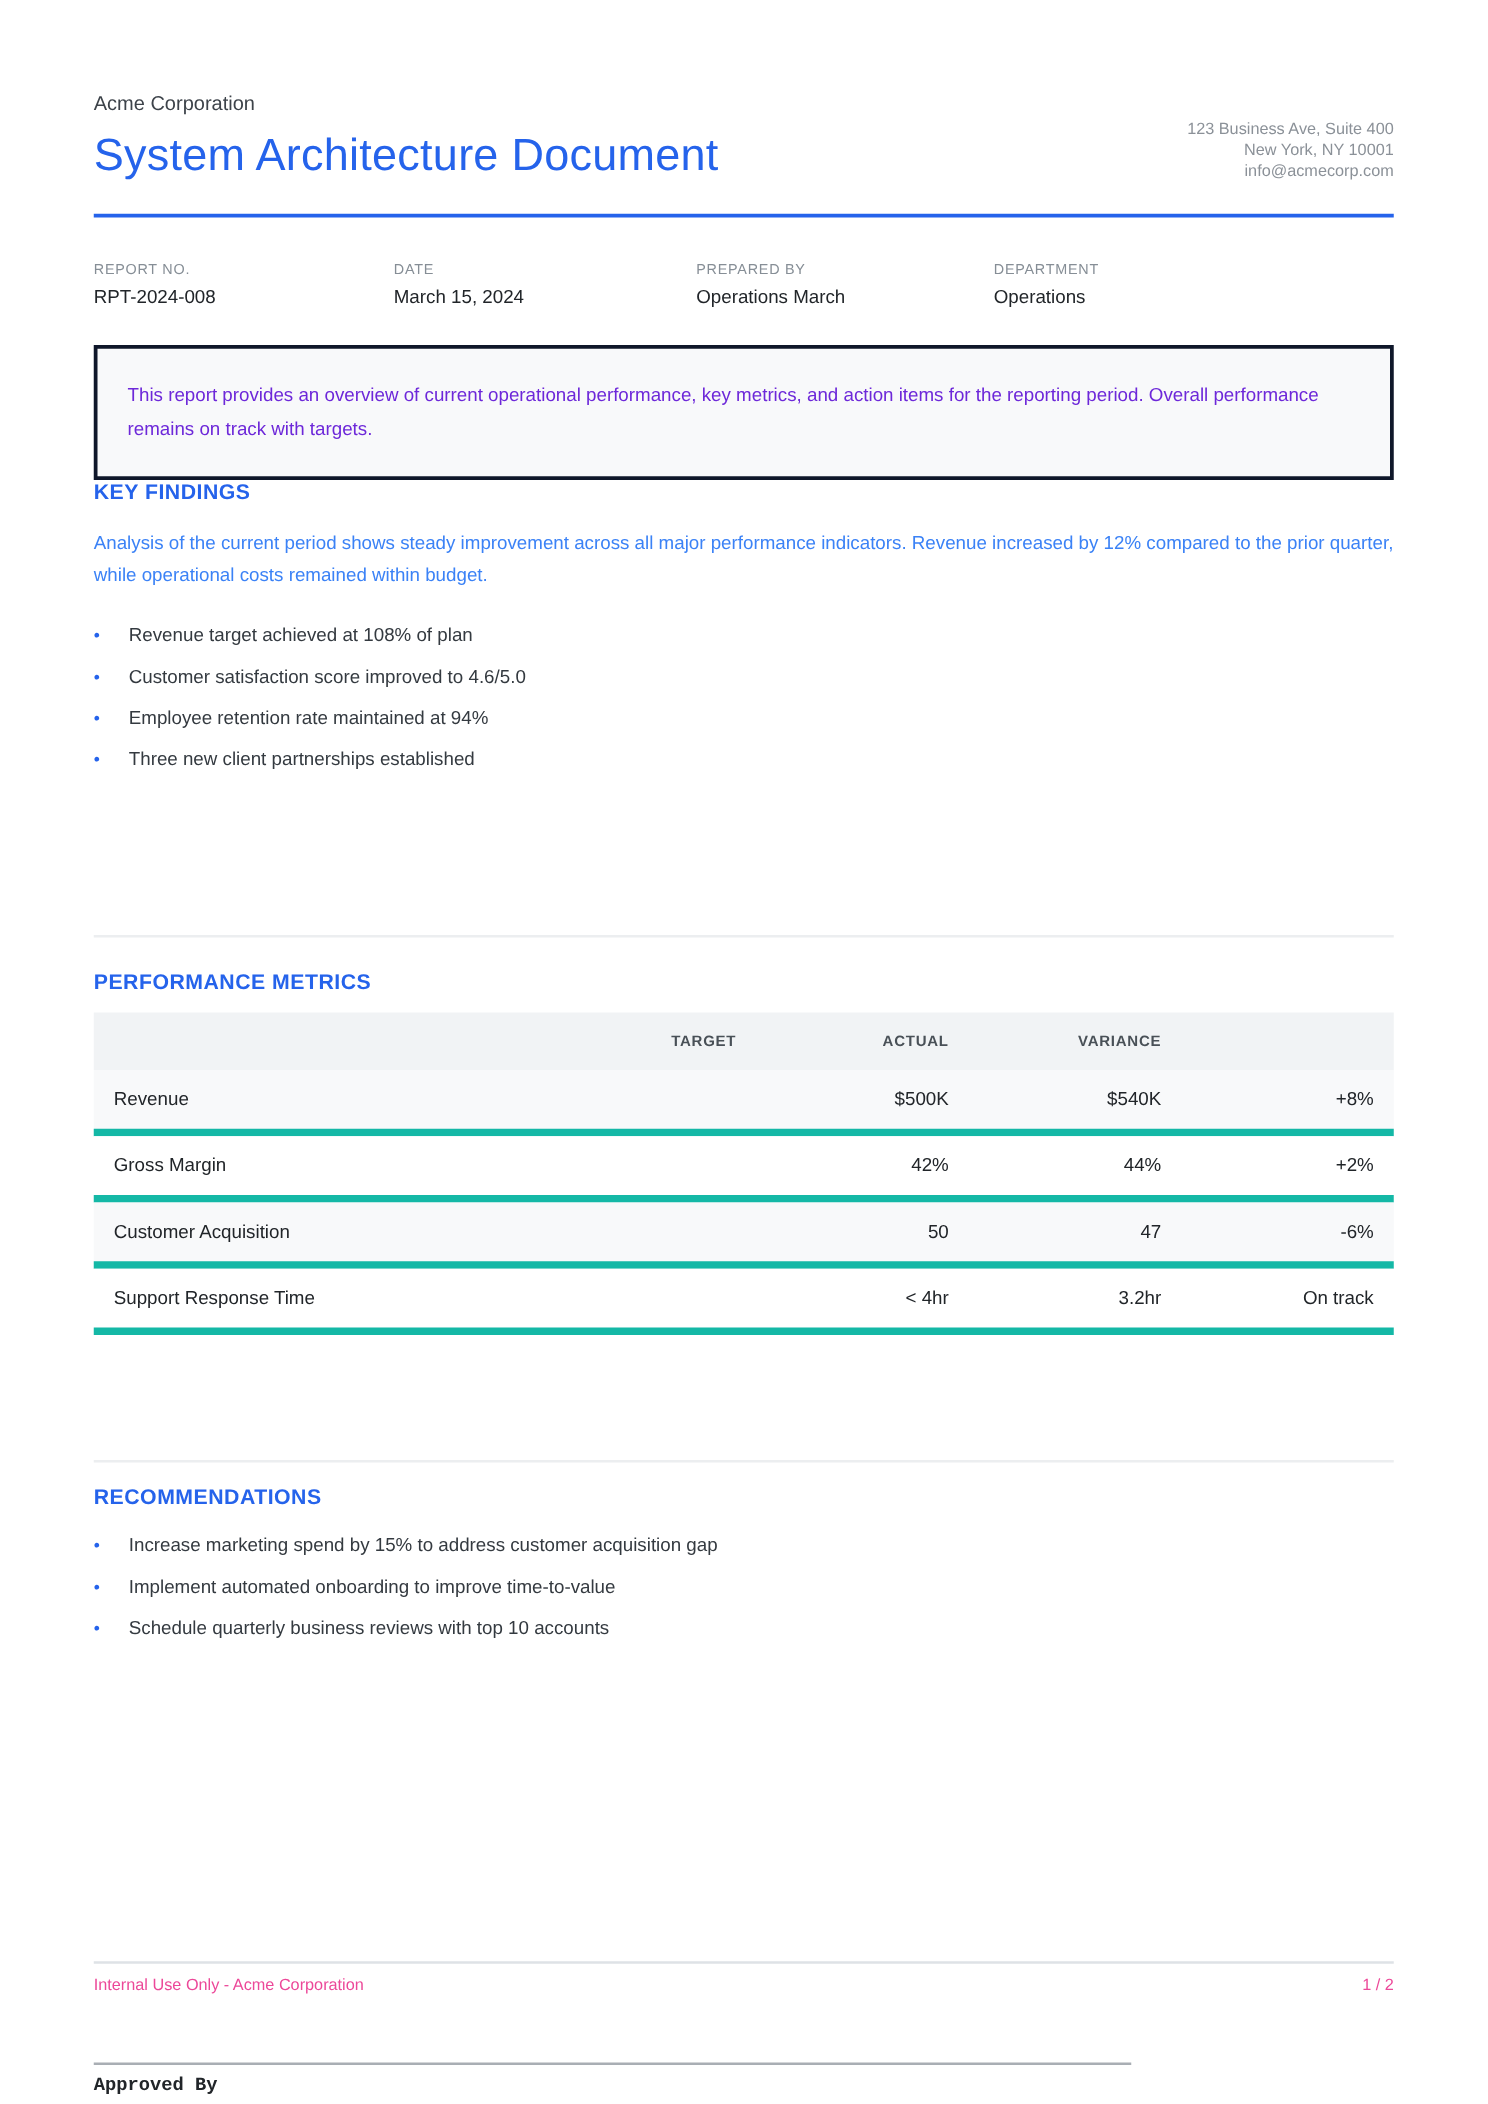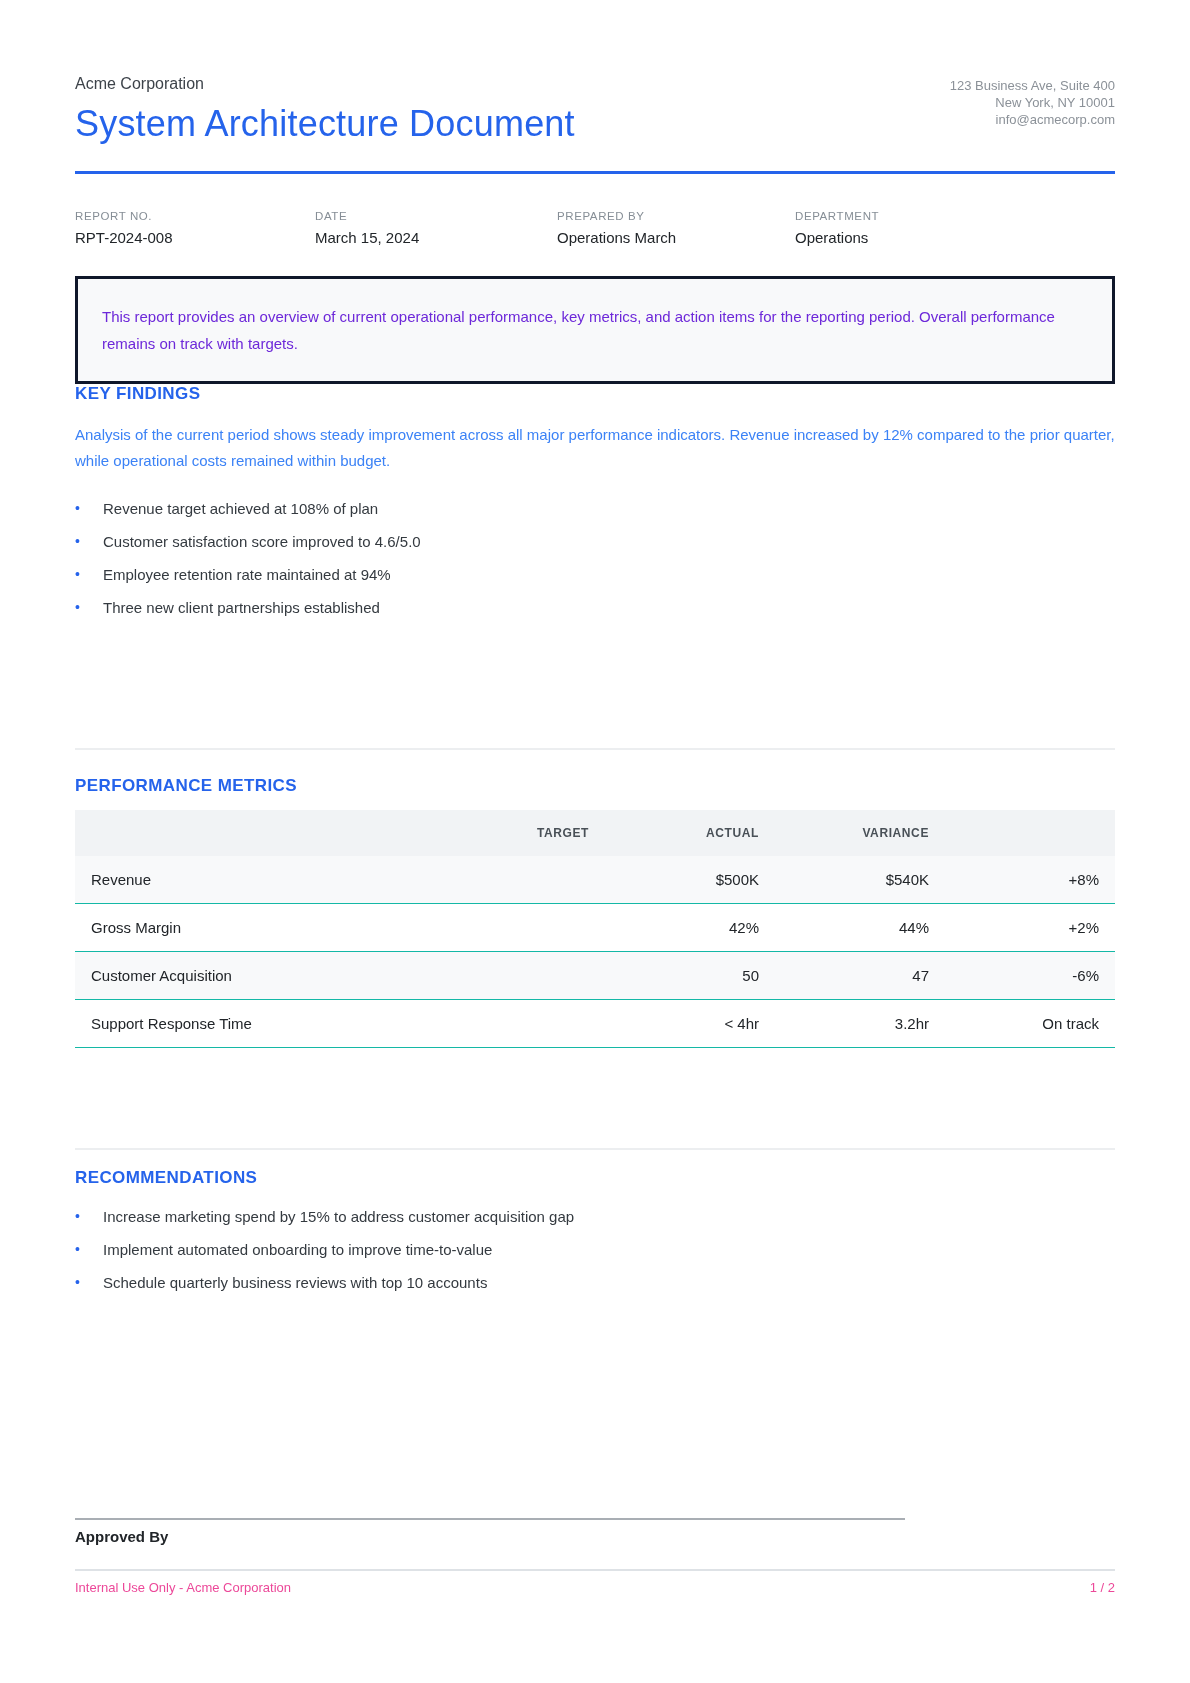--- a/index.html
+++ b/index.html
@@ -3,21 +3,21 @@
 <meta charset="utf-8">
 <style>
   * { margin:0; padding:0; box-sizing:border-box; }
   html,body { background:#ffffff; }
   body { font-family:"Liberation Sans","DejaVu Sans",sans-serif; color:#212529; }
   .page {
     position:relative; width:1190px; height:1683px; margin:0 auto;
     background:#ffffff; padding:75px 75px 0 75px; overflow:hidden;
   }
   
-  .header-row { display:flex; justify-content:space-between; align-items:flex-start; }
+  .header-row { display:flex; justify-content:space-between; align-items:flex-end; }
   .company-name { font-size:16px; color:#3d434a; }
   .doc-title { font-size:36px; font-weight:normal; color:#2563eb; margin-top:10px; letter-spacing:0.2px; }
   .address { text-align:right; font-size:13px; color:#8b9198; line-height:1.32; padding-top:2px; }
   .title-rule { height:3px; background:#2563eb; margin-top:26px; }
   
   .meta-grid { display:grid; grid-template-columns:240px 242px 238px 1fr; margin-top:36px; }
   .meta-label { font-size:11.5px; letter-spacing:0.6px; color:#868e96; }
   .meta-value { font-size:15px; color:#212529; margin-top:7px; }
   
   .summary-box {
@@ -37,34 +37,35 @@
   .divider-1 { margin-top:130px; }
   .divider-2 { margin-top:100px; }
   .pm-heading { margin-top:26px; }
   
   .metrics-table { margin-top:14px; width:100%; }
   .t-row { display:grid; grid-template-columns:1fr 170px 170px 170px; align-items:center; }
   .t-head { background:#f1f3f5; }
   .t-head .t-cell { font-size:12px; font-weight:bold; letter-spacing:0.6px; color:#495057; padding:16px 16px; }
   .t-cell { font-size:15px; color:#212529; padding:15px 16px; }
   .t-cell.num { text-align:right; }
-  .t-body-row { border-bottom:1px solid #14b8a6; }
+  .t-body-row { border-bottom:6px solid #14b8a6; }
   .t-body-row:nth-child(odd) { background:#ffffff; }
   .t-body-row:nth-child(even) { background:#f8f9fa; }
   .rec-heading { margin-top:18px; }
   .rec-list { margin-top:18px; }
   
   .footer {
     position:absolute; left:75px; right:75px; top:1569px;
     border-top:2px solid #dee2e6; display:flex; justify-content:space-between;
     padding-top:9px; font-size:13px; color:#ec4899;
   }
   .signature-block {
-    position:absolute; left:75px; top:1518px; width:830px;
+    position:absolute; left:75px; top:1650px; width:830px;
     border-top:2px solid #a9aeb4;
+    font-family:Liberation Mono, monospace;
   }
   .signature-label { font-size:15px; font-weight:bold; color:#212529; margin-top:8px; }
 </style>
 </head>
 <body>
 
 <div class="page">
 
   <div class="header-row">
     <div>

